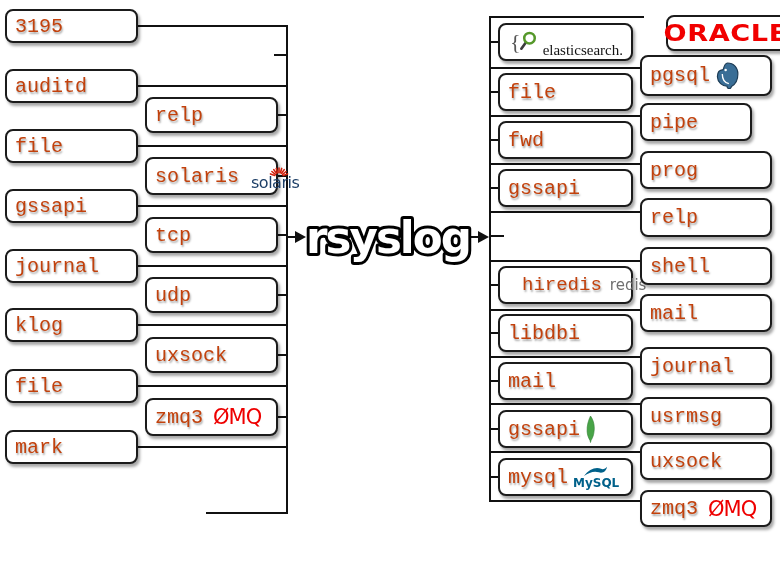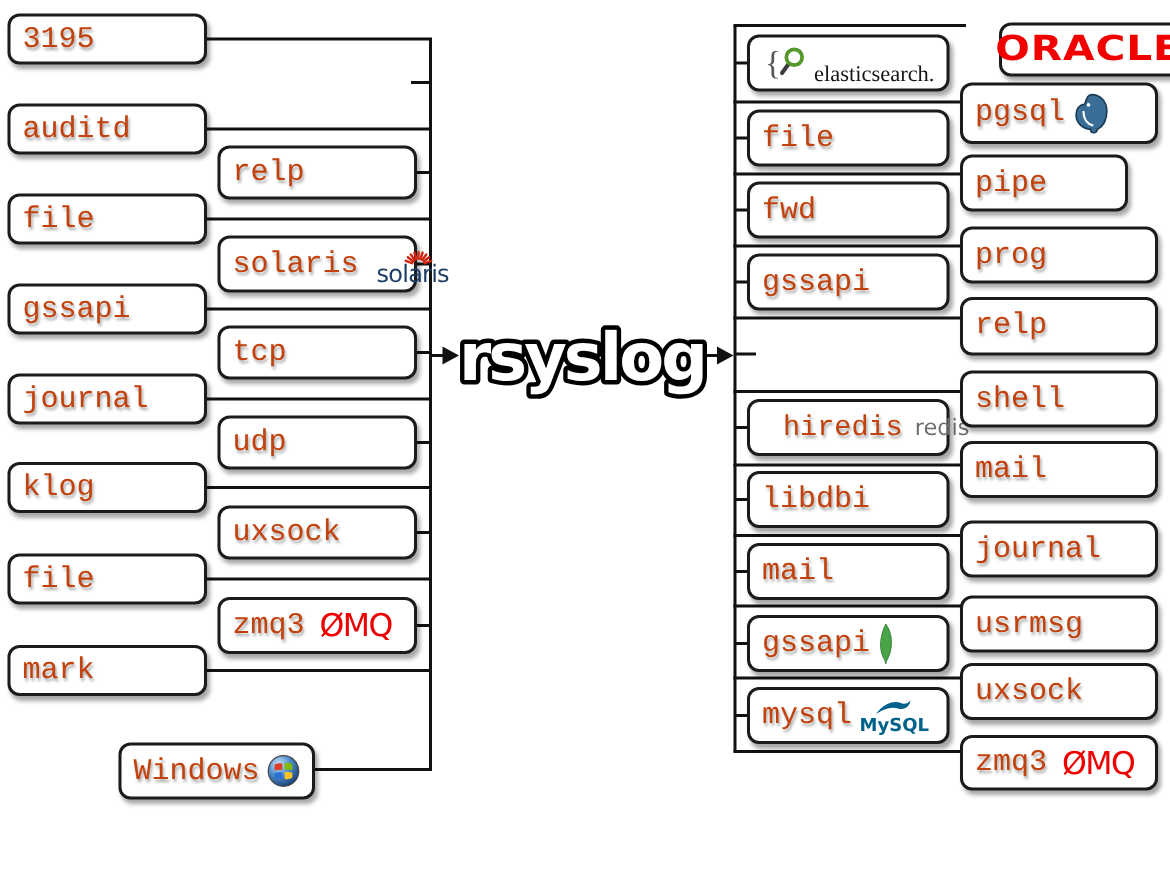--- a/index.html
+++ b/index.html
@@ -139,37 +139,20 @@
       <span class="lbl">udp</span>
     </div>
   <div class="n" style="left:145px;top:337px;width:133px;height:36px">
       <span class="lbl">uxsock</span>
     </div>
   <div class="n" style="left:145px;top:398px;width:133px;height:38px">
     <span class="lbl">zmq3</span>
     <span class="zmq">ØMQ</span>
   </div>
 
-  <div class="n" style="left:79px;top:495px;width:131px;height:38px">
-    <span class="lbl">Windows</span>
-    <svg class="icon" width="28" height="28" viewBox="0 0 28 28">
-      <defs>
-        <radialGradient id="worb" cx="35%" cy="28%" r="80%">
-          <stop offset="0" stop-color="#cfe4f7"></stop>
-            <stop offset=".45" stop-color="#5290cf"></stop>
-            <stop offset="1" stop-color="#123a6d"></stop>
-        </radialGradient>
-      </defs>
-      <circle cx="14" cy="14" r="13" fill="url(#worb)" stroke="#444" stroke-width="1"></circle>
-      <path d="M6.5,8.5 Q10,6.8 13,7.6 L13,13.2 Q9.5,12.6 6.5,13.6 Z" fill="#dd3b22"></path>
-      <path d="M15,7.4 Q18.5,6.2 21.5,8 L21.5,13.4 Q18,12.4 15,13.1 Z" fill="#7fba00"></path>
-      <path d="M6.5,15.6 Q10,14.6 13,15.2 L13,20.8 Q9.8,21.6 6.5,19.8 Z" fill="#2a6fd4"></path>
-      <path d="M15,15.1 Q18,14.4 21.5,15.4 L21.5,19.6 Q18.2,21.8 15,20.6 Z" fill="#ffc420"></path>
-    </svg>
-  </div>
 
   <div class="n es-node" style="left:498px;top:23px;width:135px;height:38px">
     <span class="es-brace">{</span>
     <svg class="es-icon" width="22" height="24" viewBox="0 0 22 24">
       <line x1="8.2" y1="12.5" x2="3.5" y2="19" stroke="#3c3c3c" stroke-width="2.8" stroke-linecap="round"></line>
       <circle cx="12" cy="8" r="5.5" fill="#fff" stroke="#55982a" stroke-width="2.6"></circle>
     </svg>
     <span class="es-text">elasticsearch.</span>
   </div>
   <div class="n" style="left:498px;top:73px;width:135px;height:38px">

